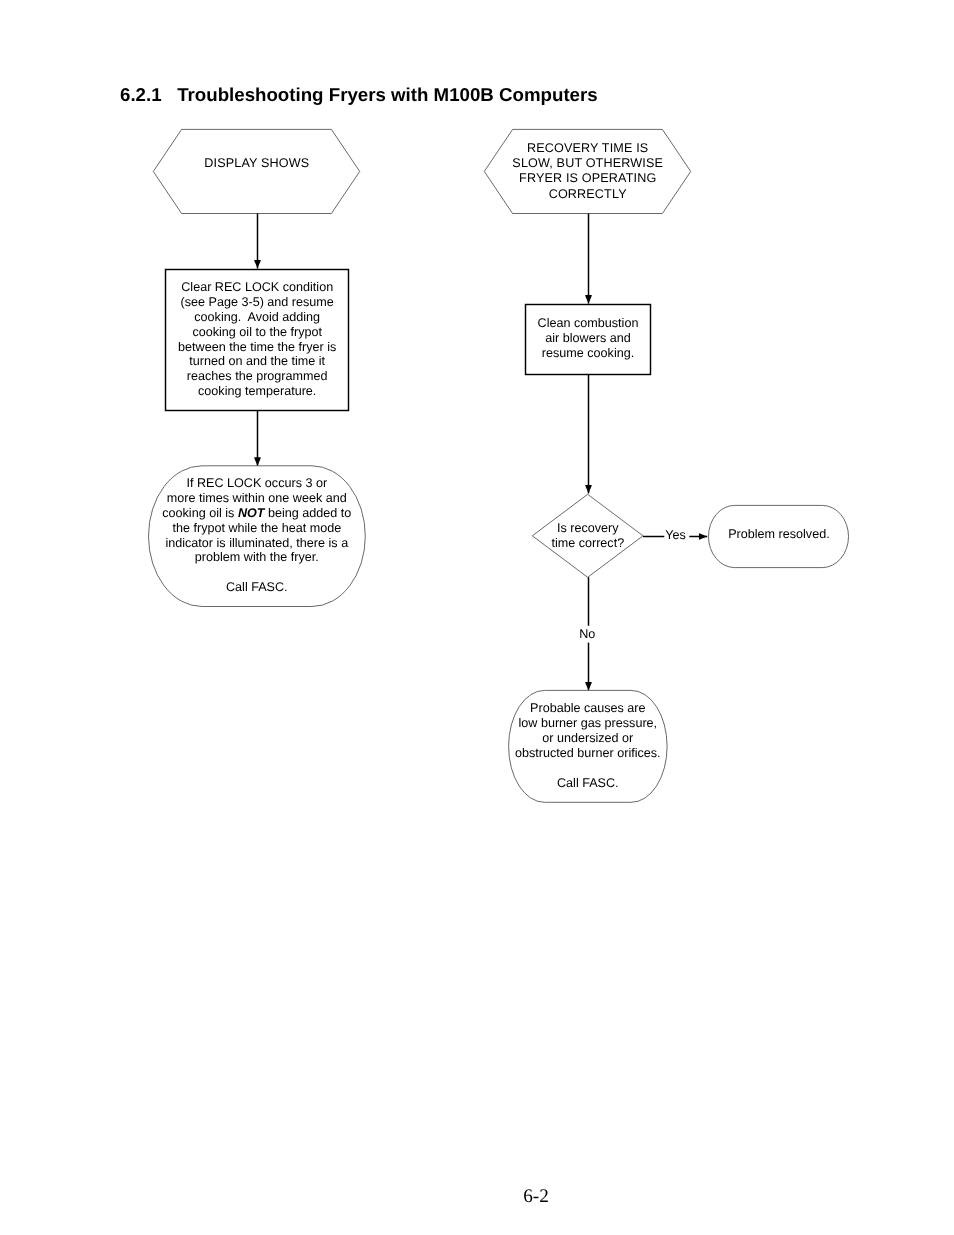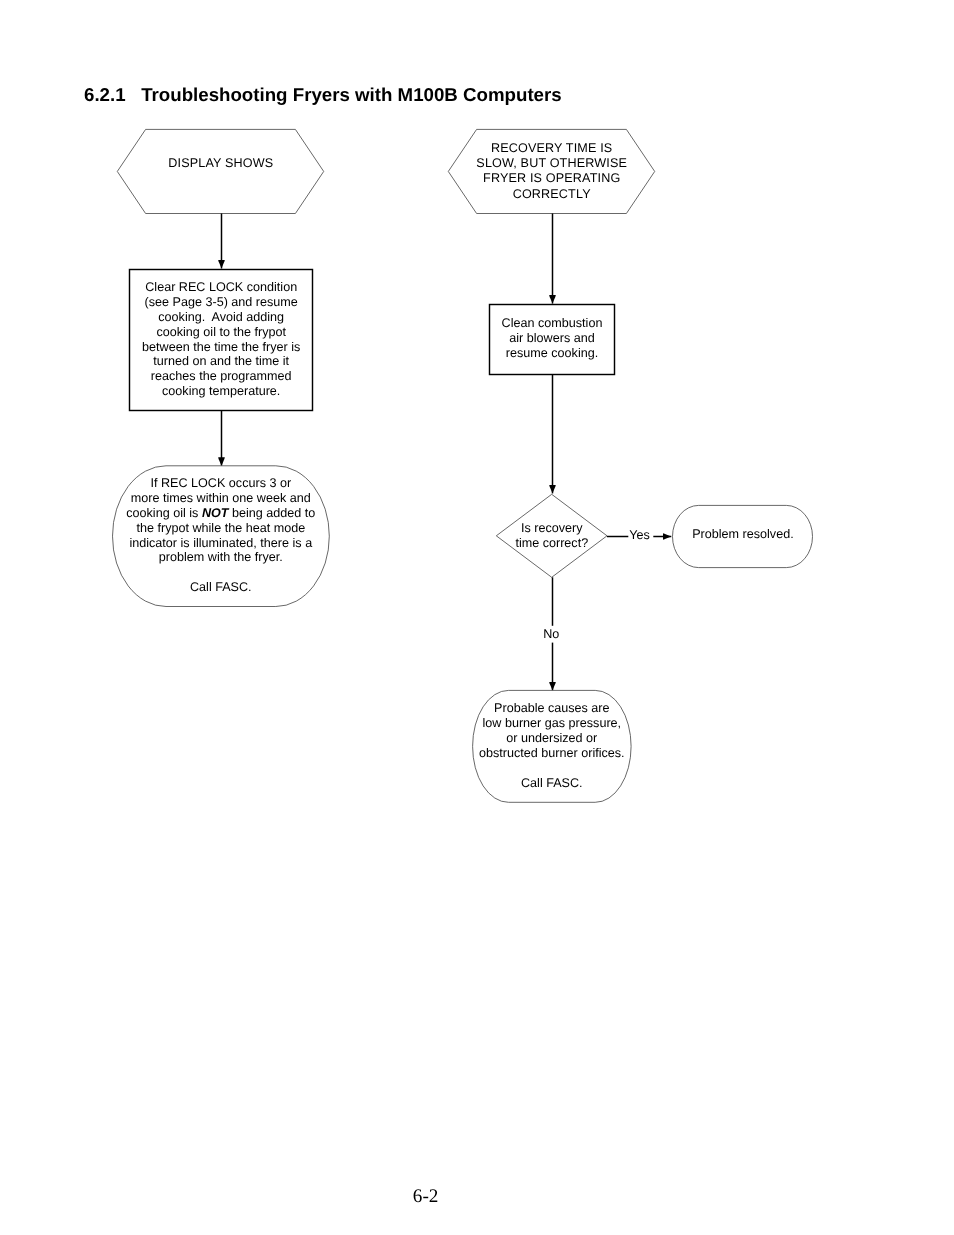--- a/index.html
+++ b/index.html
@@ -1,24 +1,24 @@
 <!DOCTYPE html>
 <html><head>
 <meta charset="utf-8">
 <title>Troubleshooting Fryers</title>
 <style>
   html,body{margin:0;padding:0;background:#ffffff;}
   body{width:954px;height:1235px;position:relative;overflow:hidden;
        font-family:"Liberation Sans",sans-serif;color:#000;
        -webkit-font-smoothing:antialiased;}
-  .page{position:absolute;inset:0;transform:translateZ(0);}
+  .page{position:absolute;inset:0;transform:translateZ(0);margin-left:36px;}
   #heading{position:absolute;left:84px;top:84px;font-size:18.7px;font-weight:bold;
            white-space:pre;letter-spacing:0px;}
   #flow{position:absolute;left:0;top:0;}
-  #pagenum{position:absolute;left:412.8px;top:1186.5px;width:100px;text-align:left;
+  #pagenum{position:absolute;left:412.8px;top:1186.5px;width:100px;text-align:right;
            font-family:"Liberation Serif",serif;font-size:19.2px;line-height:1;}
   svg text,#heading,#pagenum{text-rendering:geometricPrecision;}
   svg text{font-family:"Liberation Sans",sans-serif;font-size:12.6px;fill:#000;}
   svg .shape{fill:#ffffff;}
   svg .thin{stroke:#4d4d4d;stroke-width:0.85;}
   svg .thick{stroke:#000000;stroke-width:1.45;}
   svg .conn{stroke:#000000;stroke-width:1.5;fill:none;}
   svg .ah{fill:#000000;}
   svg .bi{font-weight:bold;font-style:italic;}
   svg .caps{letter-spacing:0.15px;}

